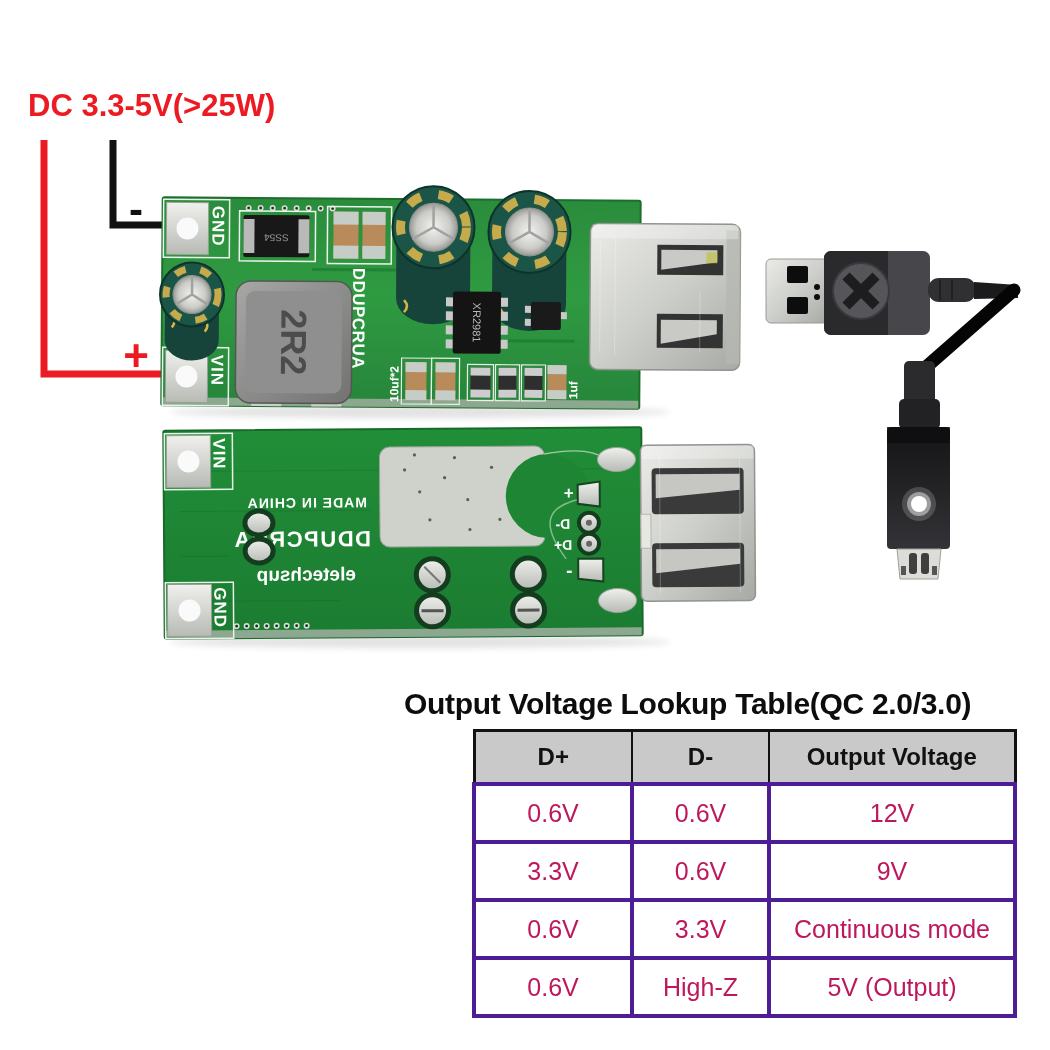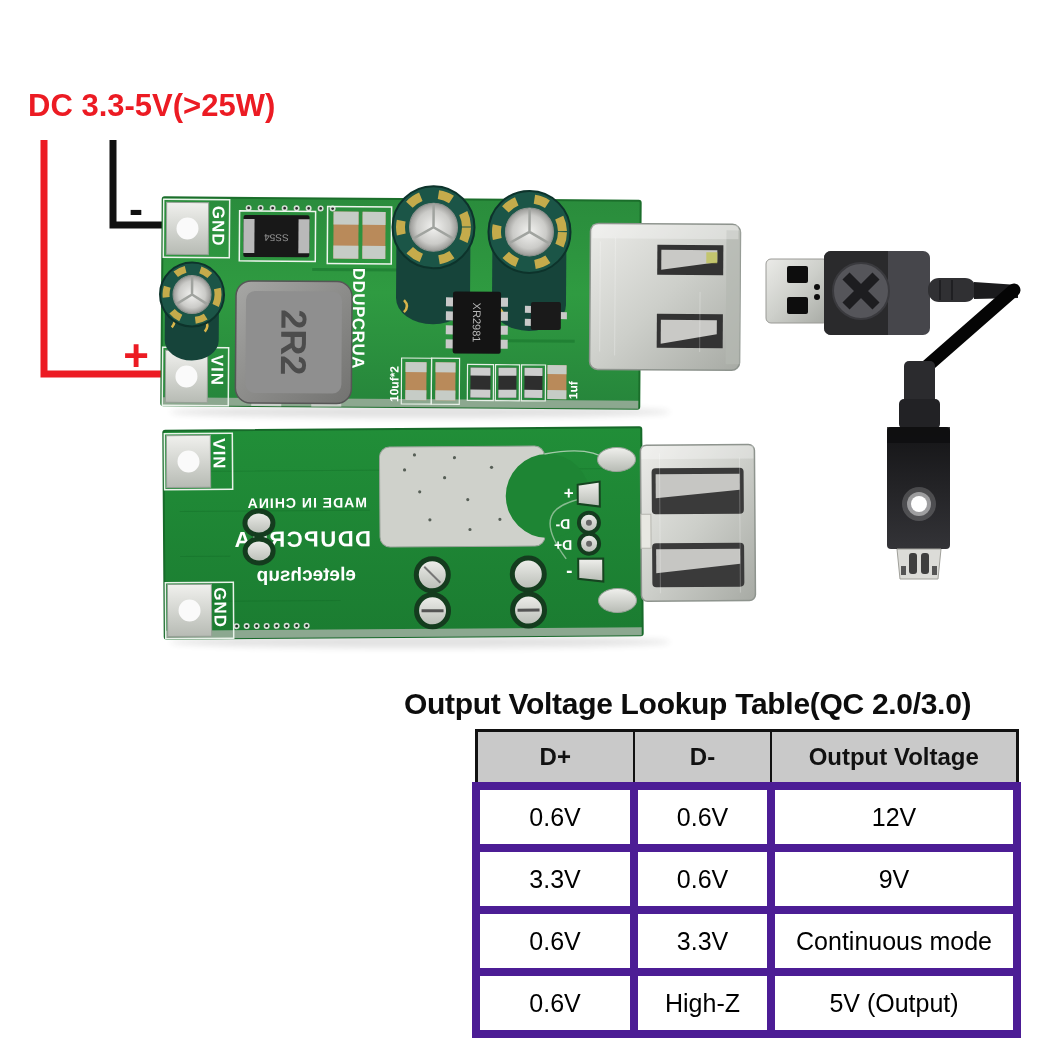--- a/index.html
+++ b/index.html
@@ -8,22 +8,22 @@
   .photo-svg{position:absolute;left:0;top:0;}
   .dc-label{position:absolute;left:28px;top:88px;font-size:31px;font-weight:700;
             color:#ec1b23;letter-spacing:0px;white-space:nowrap;}
   .table-title{position:absolute;left:404px;top:676px;font-size:30px;font-weight:700;
                color:#0d0d0d;letter-spacing:-0.3px;white-space:nowrap;margin-top:11px;}
   .lookup-wrap{position:absolute;left:472px;top:729px;}
   table.lookup{border-collapse:collapse;table-layout:fixed;width:541px;
                border:3px solid #111;background:#fff;}
   table.lookup th{background:#c9c9c9;border:2px solid #111;height:50px;
                   font-size:24px;font-weight:700;color:#111;text-align:center;padding:0;}
-  table.lookup td{border:8px solid #4c1d95;height:54px;font-size:25px;font-weight:400;
-                  color:#000000;text-align:center;padding:0;}
+  table.lookup td{border:4px solid #4c1d95;height:54px;font-size:25px;font-weight:400;
+                  color:#be185d;text-align:center;padding:0;}
   svg text{font-family:"Liberation Sans",sans-serif;}
 </style>
 </head>
 <body>
 
 <div class="canvas">
 
   <div class="dc-label">DC 3.3-5V(&gt;25W)</div>
 
   <svg class="photo-svg" width="1050" height="1050" viewBox="0 0 1050 1050">

